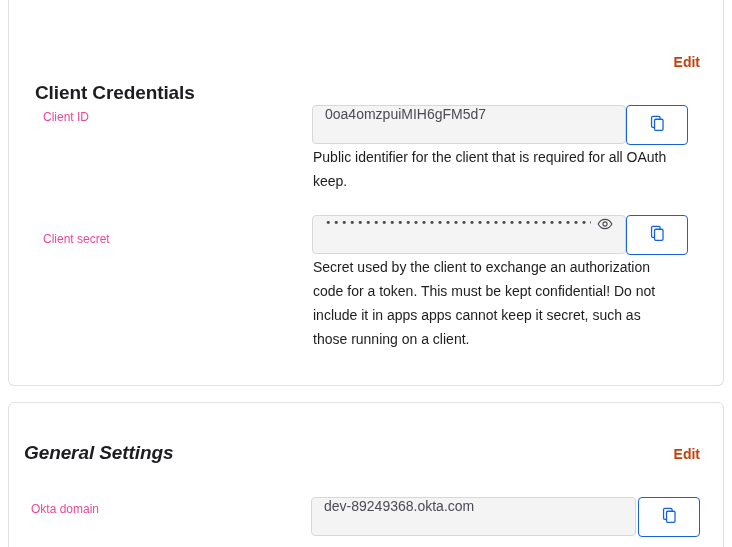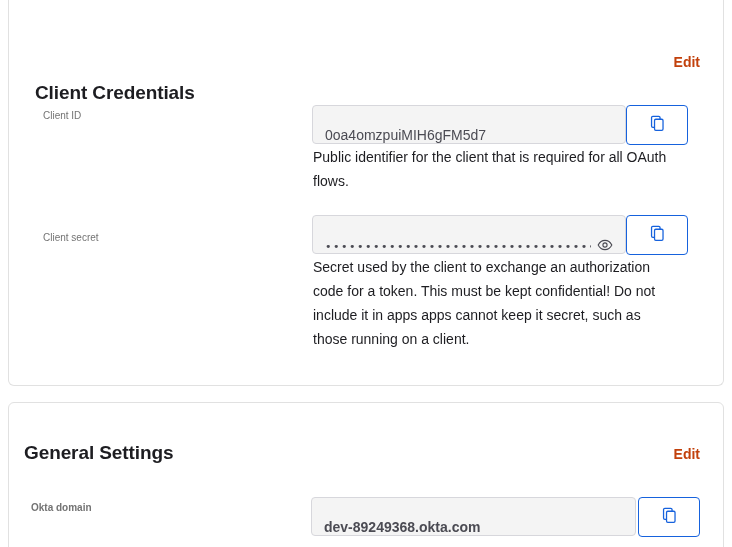--- a/index.html
+++ b/index.html
@@ -50,20 +50,21 @@
   #credentials-title {
     position: absolute;
     left: 35px;
     top: 50px;
     margin-top: 32px;
   }
   #general-title {
     position: absolute;
     left: 24px;
     top: 442px;
+    font-style: italic;
   }
 
   .edit-link {
     position: absolute;
     font-size: 14px;
     color: #c2410c;
     text-decoration: none;
     cursor: pointer;
     font-weight: bold;
   }
@@ -71,36 +72,36 @@
     right: 32px;
     top: 54px;
   }
   #general-edit {
     right: 32px;
     top: 446px;
   }
 
   .field-label {
     position: absolute;
-    font-size: 10px;
-    color: #737373;
+    font-size: 12px;
+    color: #ec4899;
     text-align: center;
   }
   #label-client-id { left: 43px; top: 110px; }
   #label-client-secret { left: 43px; top: 232px; }
-  #label-okta-domain { left: 31px; top: 502px; font-weight: bold; }
+  #label-okta-domain { left: 31px; top: 502px; }
 
   .input-box {
     position: absolute;
     box-sizing: border-box;
     background: #f4f4f4;
     border: 1px solid #d7d7dc;
     border-radius: 4px;
     display: flex;
-    align-items: flex-end;
+    align-items: flex-start;
     padding: 0 12px;
     font-size: 14px;
     color: #4b4b53;
     overflow: hidden;
   }
   #input-client-id {
     left: 312px;
     top: 105px;
     width: 314px;
     height: 39px;
@@ -109,21 +110,20 @@
     left: 312px;
     top: 215px;
     width: 314px;
     height: 39px;
   }
   #input-okta-domain {
     left: 311px;
     top: 497px;
     width: 325px;
     height: 39px;
-    font-weight: bold;
   }
 
   .secret-dots {
     font-family: "DejaVu Sans", sans-serif;
     font-size: 11px;
     letter-spacing: 1.5px;
     color: #4b4b53;
     flex: 1;
     white-space: nowrap;
     overflow: hidden;
@@ -202,21 +202,21 @@
 
   <div class="copy-button" id="copy-client-id">
     <span>
       <svg width="17" height="17" viewBox="0 0 20 20" fill="none" xmlns="http://www.w3.org/2000/svg">
         <rect x="3" y="1.5" width="10" height="13" rx="1.5" stroke="#1662dd" stroke-width="1.5"></rect>
         <rect x="6.5" y="5" width="10" height="13" rx="1.5" fill="#ffffff" stroke="#1662dd" stroke-width="1.5"></rect>
       </svg>
     </span>
   </div>
 
-  <div class="help-text" id="help-client-id">Public identifier for the client that is required for all OAuth flows.</div>
+  <div class="help-text" id="help-client-id">Public identifier for the client that is required for all OAuth keep.</div>
 
   <div class="field-label" id="label-client-secret">Client secret</div>
 
   <div class="input-box" id="input-client-secret">
     <span class="secret-dots">••••••••••••••••••••••••••••••••••••••</span>
     <span class="eye-icon">
       <svg width="16" height="16" viewBox="0 0 20 20" fill="none" xmlns="http://www.w3.org/2000/svg">
         <path d="M1.5 10C3.5 6 6.5 4.2 10 4.2S16.5 6 18.5 10C16.5 14 13.5 15.8 10 15.8S3.5 14 1.5 10Z" stroke="#4b4b53" stroke-width="1.4" fill="none"></path>
         <circle cx="10" cy="10" r="2.6" stroke="#4b4b53" stroke-width="1.4" fill="none"></circle>
       </svg>

